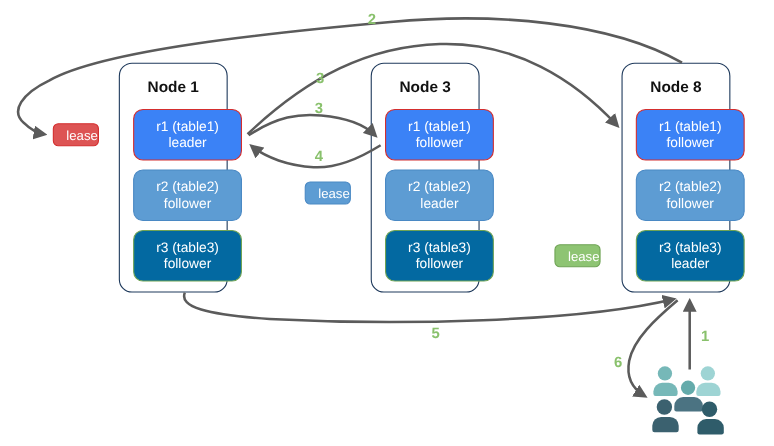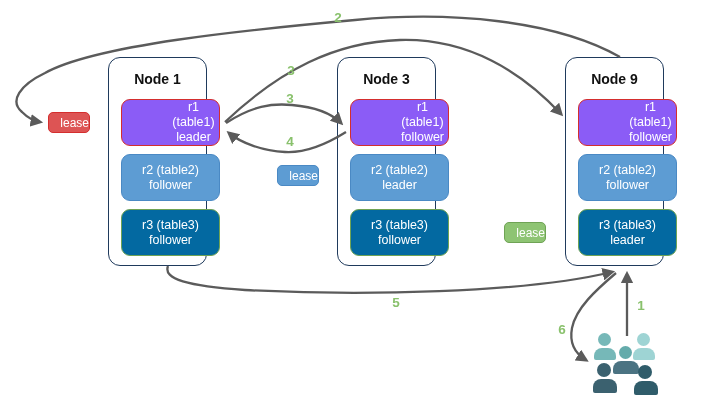--- a/index.html
+++ b/index.html
@@ -5,21 +5,21 @@
   html,body{margin:0;padding:0;background:#fff;font-family:"Liberation Sans",sans-serif;}
   #canvas{position:relative;width:704px;height:405px;background:#fff;overflow:hidden;}
 
   .node{position:absolute;top:57px;width:99px;height:209px;background:#fff;
         border:1.6px solid #1f3a5c;border-radius:12px;box-sizing:border-box;z-index:2;}
   .node-title{text-align:center;margin-top:13px;font-size:14px;font-weight:bold;color:#111;}
   .replica{position:absolute;left:12px;width:99px;height:47px;border-radius:9px;
            box-sizing:border-box;color:#fff;font-size:12.5px;text-align:center;
            display:flex;flex-direction:column;justify-content:center;line-height:15px;}
   .replica span{display:block;}
-  .r-red{background:#8b5cf6;border:1.6px solid #d42e2e;padding-left:46px;}
+  .r-red{background:#3b82f6;border:1.6px solid #d42e2e;}
   .r-blue{background:#5d9cd3;border:1.6px solid #4a89c4;}
   .r-green{background:#0369a1;border:1.6px solid #6fa355;}
   .slot1{top:41px;} .slot2{top:96px;justify-content:center;} .slot3{top:151px;}
 
   .lease{position:absolute;color:#fff;font-size:12px;text-align:right;line-height:20px;
          width:42px;height:21px;border-radius:5px;box-sizing:border-box;z-index:3;}
   .lease-red{left:48px;top:112px;background:#dd5454;border:1.4px solid #d42e2e;}
   .lease-blue{left:277px;top:165px;background:#5d9cd3;border:1.4px solid #4a89c4;}
   .lease-green{left:504px;top:222px;background:#8ec473;border:1.4px solid #6fa355;}
 
@@ -73,21 +73,21 @@
       <span>r2 (table2)</span>
       <span>leader</span>
     </div>
     <div class="replica r-green slot3">
       <span>r3 (table3)</span>
       <span>follower</span>
     </div>
   </div>
 
   <div class="node" style="left:565px">
-    <div class="node-title">Node 9</div>
+    <div class="node-title">Node 8</div>
     <div class="replica r-red slot1">
       <span>r1 (table1)</span>
       <span>follower</span>
     </div>
     <div class="replica r-blue slot2">
       <span>r2 (table2)</span>
       <span>follower</span>
     </div>
     <div class="replica r-green slot3">
       <span>r3 (table3)</span>

